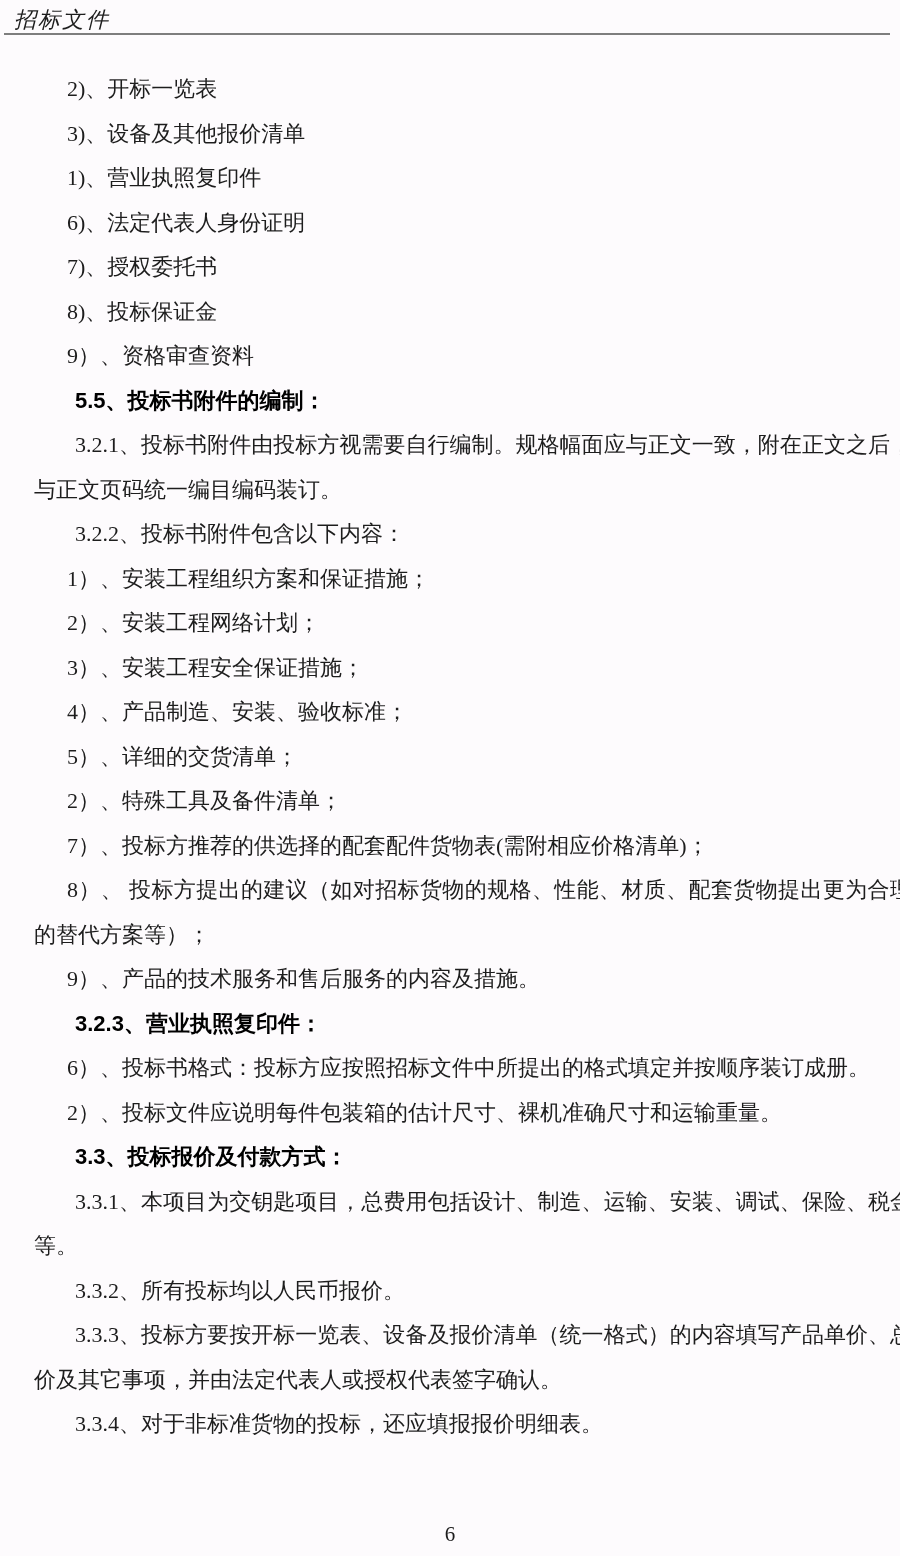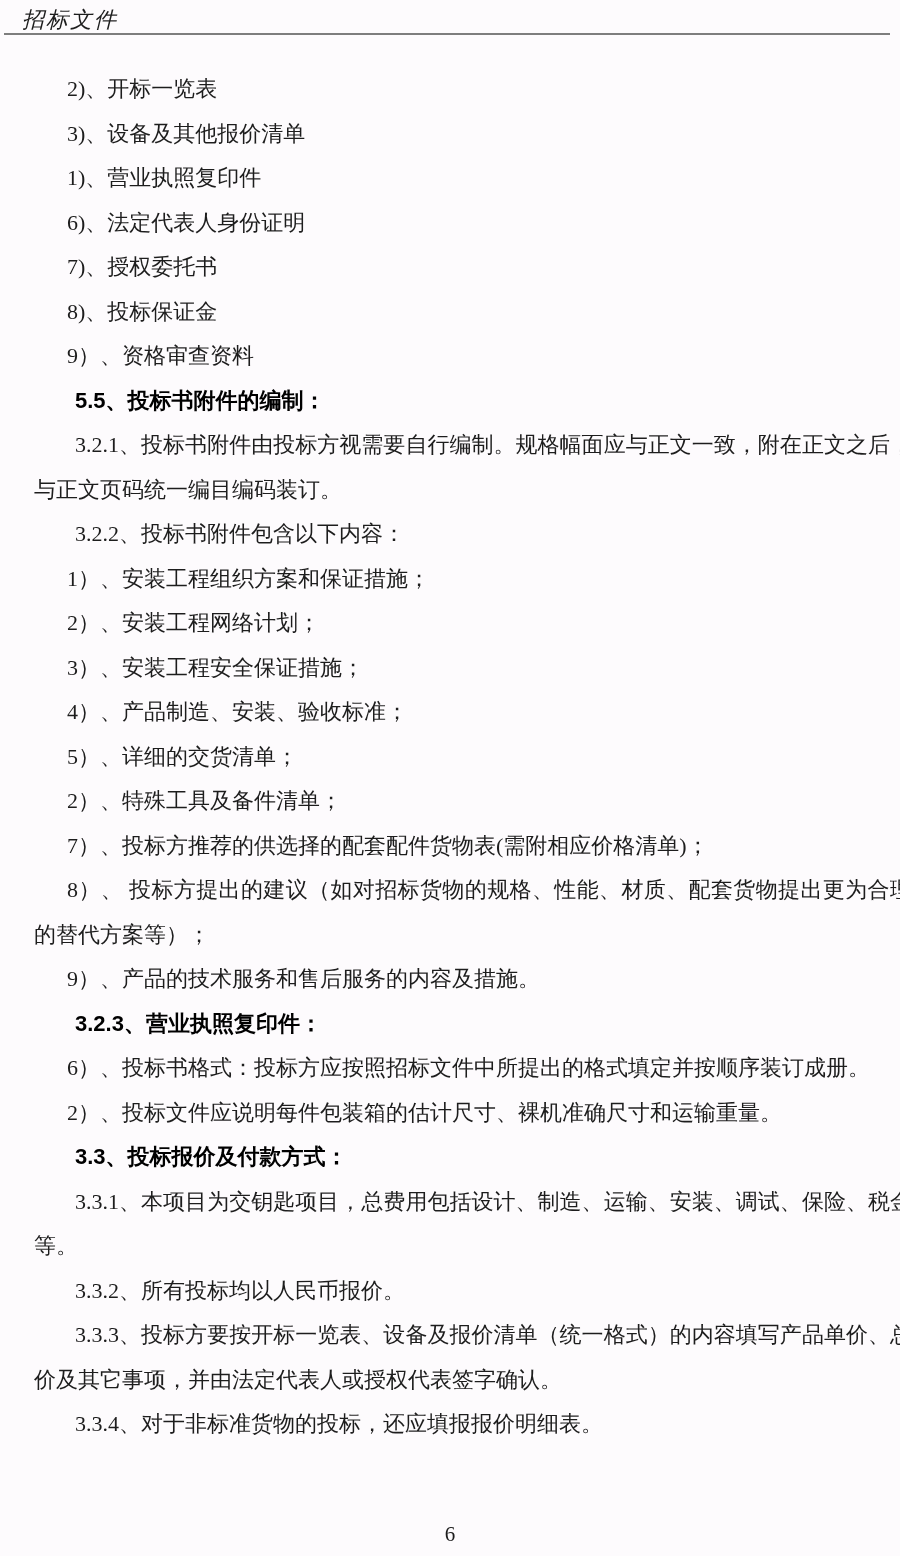--- a/index.html
+++ b/index.html
@@ -12,21 +12,21 @@
   body{
     width:900px;height:1556px;
     background:var(--bg);
     color:var(--ink);
     font-family:"Liberation Serif","DejaVu Serif",serif;
     position:relative;
     overflow:hidden;
   }
   .header-title{
     position:absolute;
-    left:22px;top:5px;
+    left:14px;top:5px;
     font-size:22px;
     font-style:italic;
     letter-spacing:2px;
     white-space:nowrap;
   }
   .header-rule{
     position:absolute;
     left:4px;right:10px;top:33px;
     height:2px;
     background:var(--rule);

